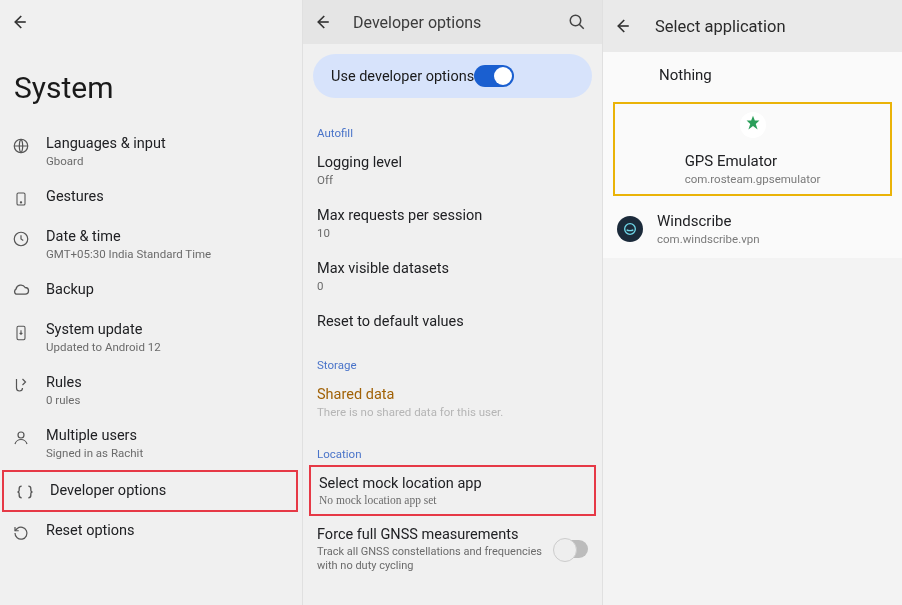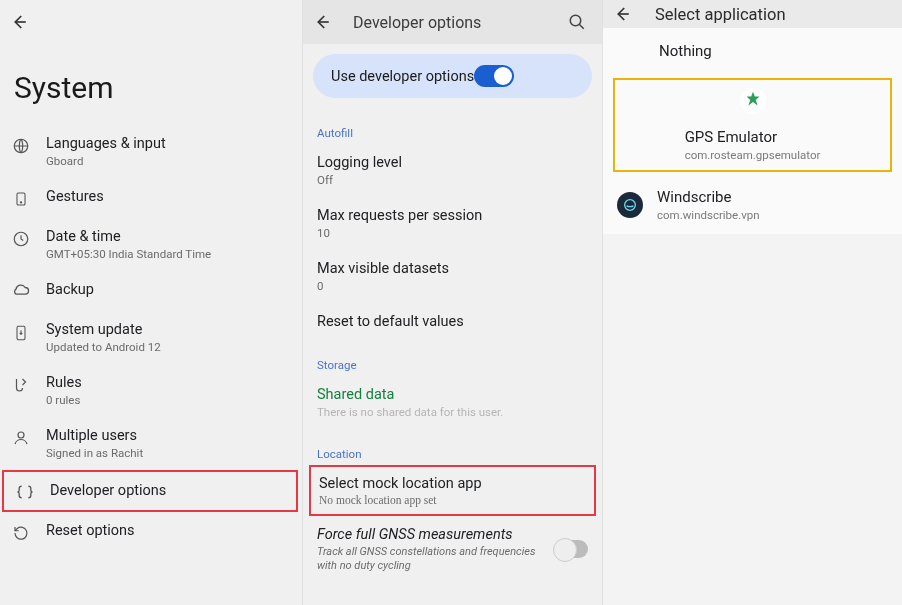--- a/index.html
+++ b/index.html
@@ -68,35 +68,35 @@
   .toggle-off::after{
     content:""; position:absolute; left:-1px; top:-2px;
     width:22px; height:22px; background:#eee; border:1px solid #ccc; border-radius:50%;
   }
   .section-hdr {
     font-size: 11.5px; color:#4a74c9; padding: 18px 14px 4px 14px; font-weight:400;
   }
   .p2-item { padding: 10px 14px; }
   .p2-item .label { font-size: 14.5px; color:#202124; }
   .p2-item .sub { font-size: 11.5px; color:#6b6b6b; margin-top:2px;}
-  .p2-item.disabled .label { color:#15803d; }
+  .p2-item.disabled .label { color:#a16207; }
   .p2-item.disabled .sub { color:#b5b5b5; }
-  .p2-item-row { display:flex; align-items:center; justify-content:center; padding:10px 14px; font-style:italic;}
+  .p2-item-row { display:flex; align-items:center; justify-content:center; padding:10px 14px; }
   .p2-item-row .txt { flex:1; }
   .p2-item-row .txt .label { font-size: 14.5px; color:#202124; }
   .p2-item-row .txt .sub { font-size: 11px; color:#6b6b6b; margin-top:2px; line-height:1.25;}
   .mock-red {
     border:2px solid #e63946;
     margin: 0 6px;
     padding: 8px 8px;
   }
 
   
   .p3-topbar {
-    height:28px; display:flex; align-items:center;
+    height:52px; display:flex; align-items:center;
     background:#eaeaea; padding:0 10px; gap:18px;
   }
   .p3-title { font-size: 16.5px; color:#2a2a2a; }
   .p3-body { background:#fafafa; }
   .p3-item {
     display:flex; align-items:center; gap:14px;
     padding: 12px 14px; min-height:50px;
   }
   .p3-item .appicon {
     width:26px; height:26px; border-radius:50%;

